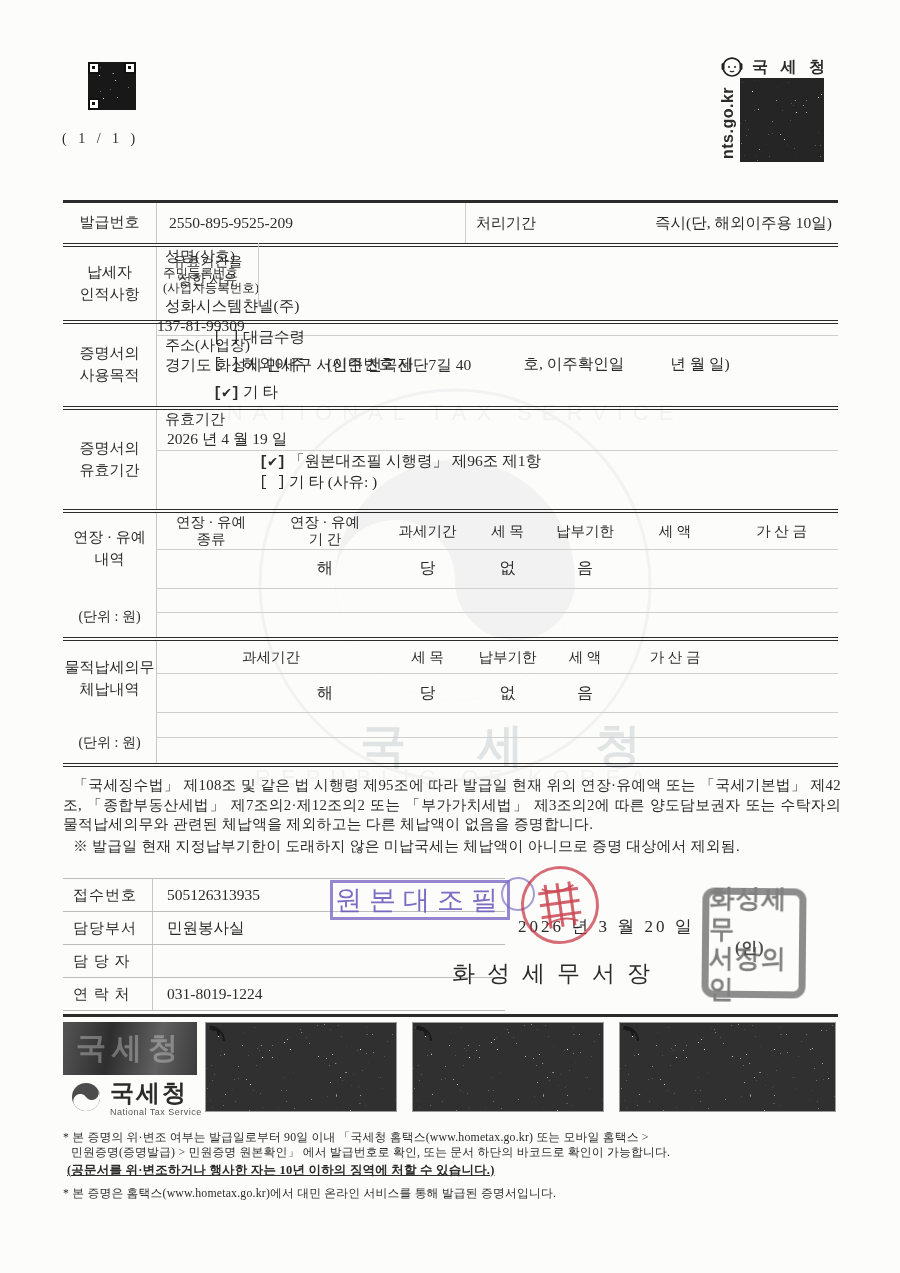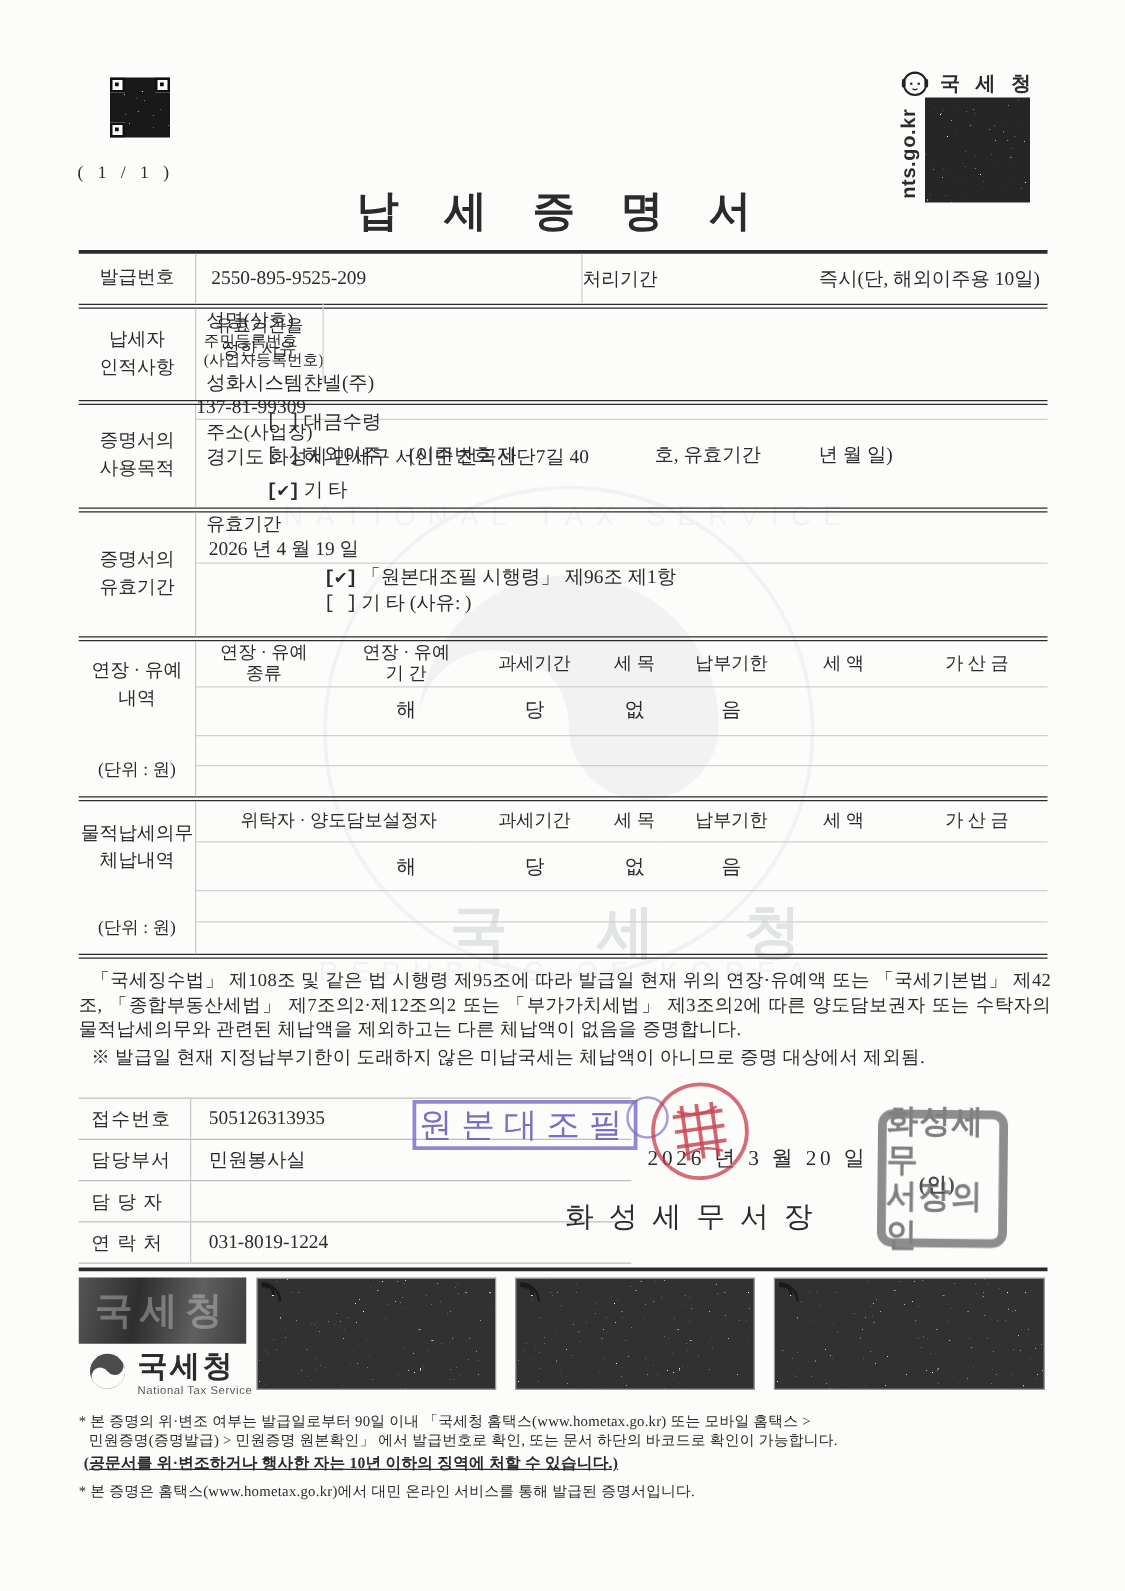--- a/index.html
+++ b/index.html
@@ -115,21 +115,20 @@
       </div>
     <div class="finder" style="right:0;top:0">
         <i></i>
       </div>
     <div class="finder" style="left:0;bottom:0">
         <i></i>
       </div>
   </div>
 
   <div class="abs page-indicator">( 1 / 1 )</div>
-  <div class="abs doc-title">납 세 증 명 서</div>
 
   <div class="abs mascot">
     <svg width="28" height="28" viewBox="0 0 28 28">
       <circle cx="14" cy="15" r="9" fill="none" stroke="#222" stroke-width="1.6"></circle>
       <path d="M5.5 13 A9 9 0 0 1 22.5 13 L21 9 A9 9 0 0 0 7 9 Z" fill="#222"></path>
       <rect x="3.5" y="11" width="3" height="7" rx="1.5" fill="#222"></rect>
       <rect x="21.5" y="11" width="3" height="7" rx="1.5" fill="#222"></rect>
       <circle cx="11" cy="15" r="1" fill="#222"></circle>
         <circle cx="17" cy="15" r="1" fill="#222"></circle>
       <path d="M12 19 q2 1.5 4 0" stroke="#222" stroke-width="1.2" fill="none"></path>
@@ -156,21 +155,21 @@
   </div>
   <div class="abs wm-hangul">국 세 청</div>
 
   <div class="abs doc-table">
 
     <div class="sec s1">
       <div class="label-col lab">발급번호</div>
       <div class="sec-body">
         <div class="grid" style="height:100%">
           <div class="cell" style="padding-left:12px">2550-895-9525-209</div>
-          <div class="cell vline lab" style="">처리기간</div>
+          <div class="cell vline lab" style="padding-left:10px">처리기간</div>
           <div class="cell" style="justify-content:flex-end;padding-right:6px">즉시(단, 해외이주용 10일)</div>
         </div>
       </div>
     </div>
 
     <div class="sec" style="height:77px">
       <div class="label-col pre">납세자
 인적사항</div>
       <div class="sec-body">
         <div class="r1">
@@ -192,21 +191,21 @@
 사용목적</div>
       <div class="sec-body" style="justify-content:center">
         <div class="line">
           <span class="chk">[ ]</span>
           <span>대금수령</span>
         </div>
         <div class="line">
           <span class="chk">[ ]</span>
           <span>해외이주</span>
           <span style="margin-left:22px">(이주번호 제</span>
-          <span style="margin-left:110px">호, 유효기간</span>
+          <span style="margin-left:110px">호, 이주확인일</span>
           <span style="margin-left:46px">년   월   일)</span>
         </div>
         <div class="line">
           <span class="chk" style="font-weight:bold">[✔]</span>
           <span>기 타</span>
         </div>
       </div>
     </div>
 
     <div class="sec" style="height:103px">
@@ -265,21 +264,20 @@
     </div>
 
     <div class="sec" style="height:126px">
       <div class="label-col" style="justify-content:space-between;padding:16px 0 10px;box-sizing:border-box">
         <span class="pre">물적납세의무
 체납내역</span>
         <span class="unit">(단위 : 원)</span>
       </div>
       <div class="sec-body">
         <div class="inr-grid" style="height:34px">
-          <div class="th">위탁자 · 양도담보설정자</div>
           <div class="th">과세기간</div>
           <div class="th">세 목</div>
           <div class="th">납부기한</div>
           <div class="th">세 액</div>
           <div class="th">가 산 금</div>
         </div>
         <div class="inr-grid inner-line" style="height:40px">
           <div class="td" style="justify-content:flex-end;padding-right:52px">해</div>
           <div class="td">당</div>
           <div class="td">없</div>

